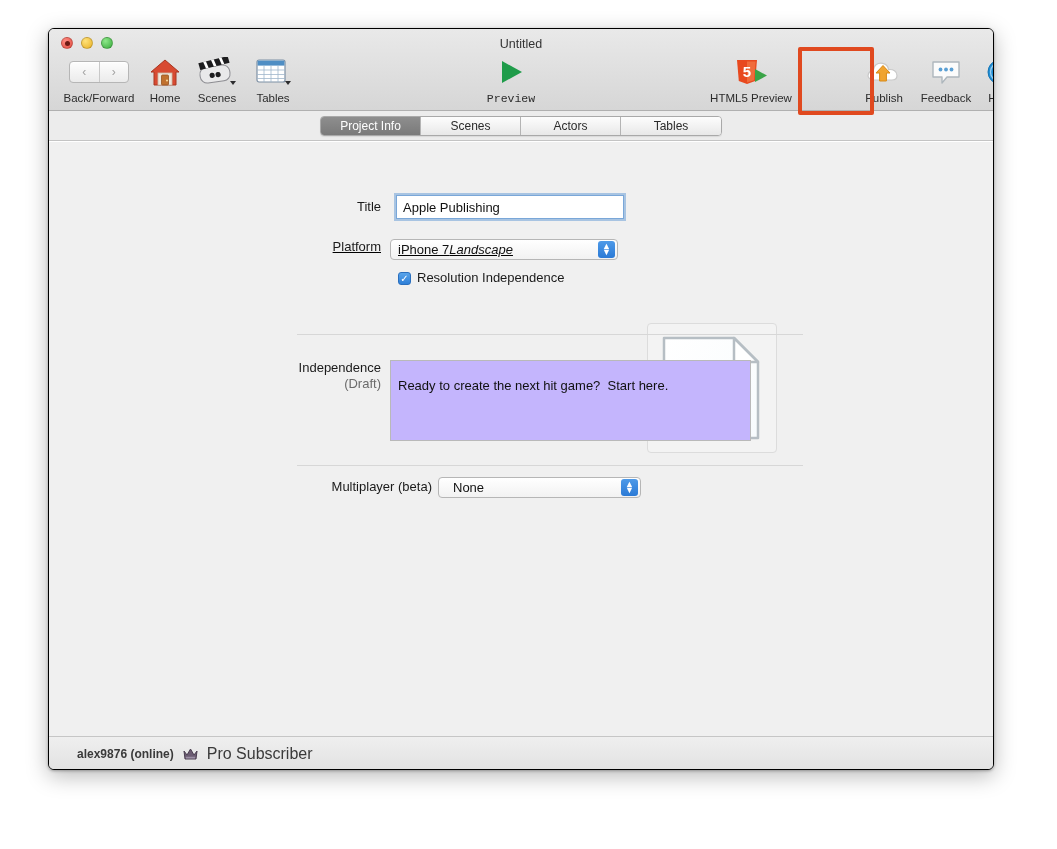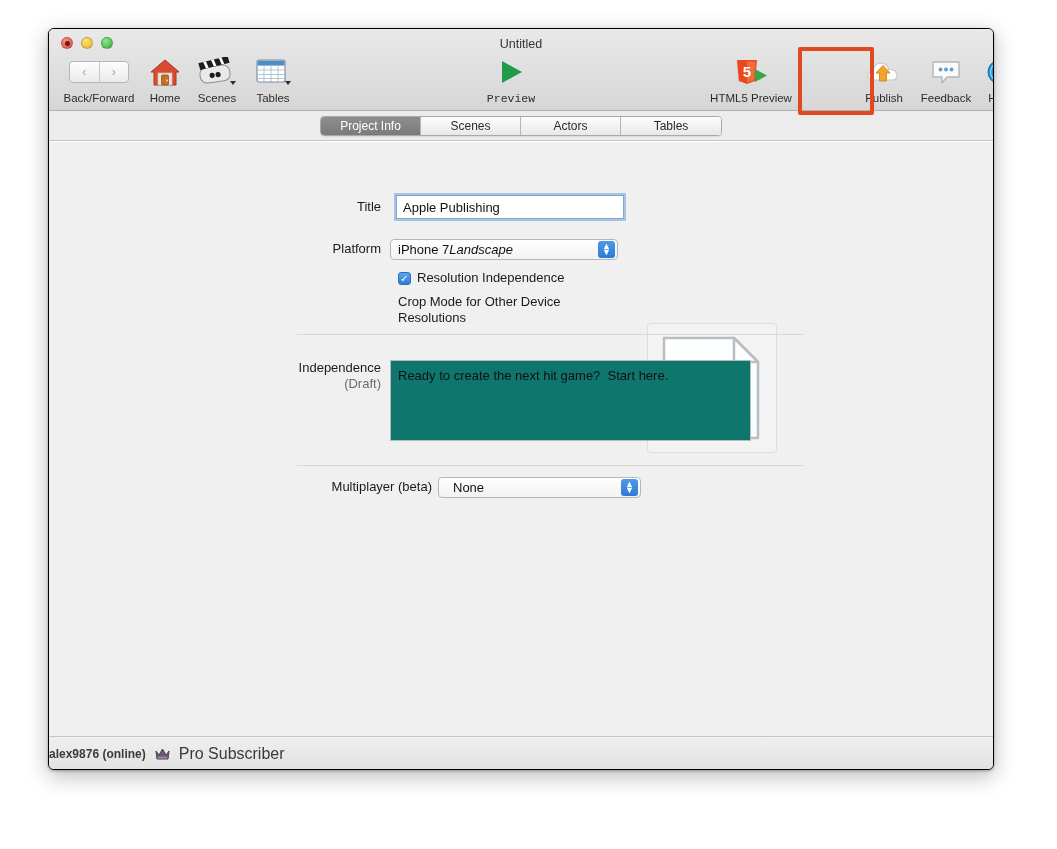--- a/index.html
+++ b/index.html
@@ -185,24 +185,24 @@
     border: 1px solid #2a6fbe;
     border-radius: 3px;
     color: #fff; font-size: 10px;
     display: flex; align-items: center; justify-content: center;
     margin-right: 6px;
     flex: 0 0 auto;
   }
 
   
   .tarea {
-    background: #0f766e;
+    background: #c4b5fd;
     border: 1px solid #b9b9b9;
     font-size: 13px; color: #111;
-    padding: 6px 7px;
+    padding: 16px 7px;
     resize: none;
     outline: none;
     font-family: "Liberation Sans", sans-serif;
     line-height: 1.35;
   }
 
   .divider {
     position: absolute;
     height: 1px;
     background: #d7d7d7;
@@ -219,20 +219,21 @@
     border-radius: 4px;
     display:flex; align-items:center; justify-content:center;
   }
 
   
   #statusbar {
     height: 34px;
     background: linear-gradient(to bottom,#efefef,#e2e2e2);
     border-top: 1px solid #c6c6c6;
     display: flex; align-items: center;
+    padding-left: 28px;
     gap: 8px;
   }
   #statusbar .user { font-size: 12px; font-weight: bold; color: #3a3a3a; }
   #statusbar .tier { font-size: 16px; color: #3a3a3a; }
 </style>
 </head>
 <body>
 
 <div id="window">
 
@@ -373,38 +374,37 @@
     </div>
   </div>
 
   <div id="content">
 
     <div class="row" style="left:248px; top:53px; align-items:center;">
       <div class="flabel" style="width:84px; margin-right:15px;">Title</div>
       <input class="textfield focused" style="width: 228px; height: 24px;" value="Apple Publishing" placeholder="">
     </div>
 
-    <div class="row" style="left:248px; top:97px; align-items:center;">
+    <div class="row" style="left:248px; top:97px; text-decoration:underline;">
       <div class="flabel" style="width:84px; margin-right:9px;">Platform</div>
       <div class="popup" style="width:228px;">
         <span>iPhone 7 </span>
         <span class="ital">Landscape</span>
         <span class="arrows">
           <span>▲</span>
             <span>▼</span>
         </span>
       </div>
     </div>
 
     <div class="row" style="left:349px; top:128px; align-items:center;">
       <div class="cbox">✓</div>
       <div class="flabel" style="text-align:left;">Resolution Independence</div>
     </div>
 
-    <div class="flabel" style="position:absolute; left:349px; top:152px; width:180px; text-align:left;">Crop Mode for Other Device Resolutions</div>
 
     <div id="doc-thumb">
       <svg width="108" height="108" viewBox="0 0 108 108">
         <defs>
           <linearGradient id="pg" x1="0" y1="0" x2="1" y2="1">
             <stop offset="0" stop-color="#ffffff"></stop>
             <stop offset="1" stop-color="#f7fbfd"></stop>
           </linearGradient>
         </defs>
         <path d="M6 4 L76 4 L100 28 L100 104 L6 104 Z" fill="url(#pg)" stroke="#b6bec4" stroke-width="2.5" stroke-linejoin="round"></path>

